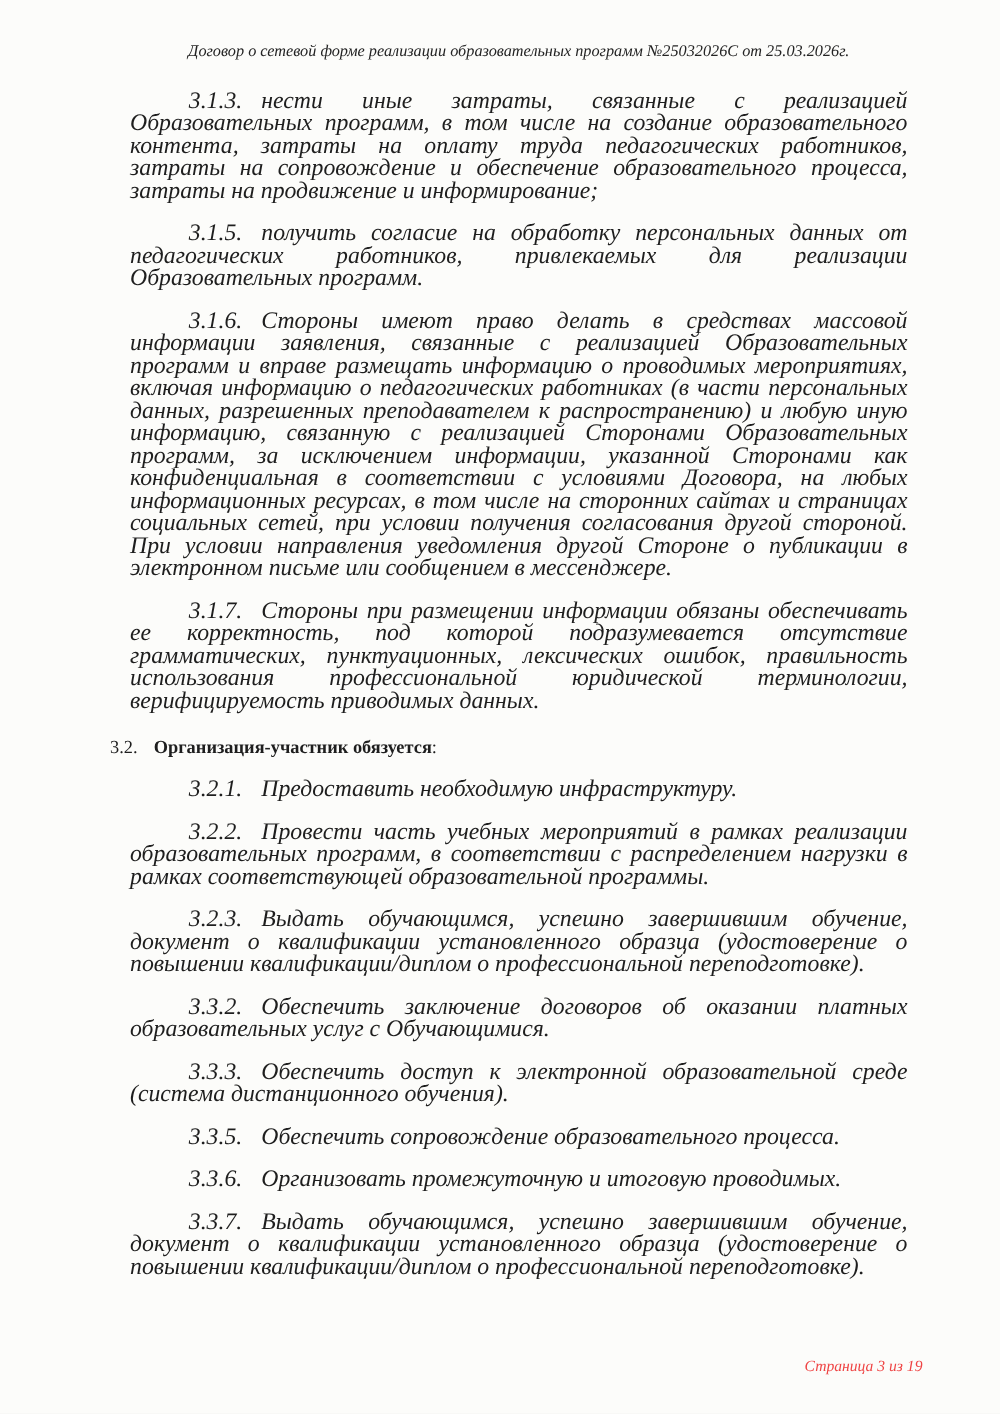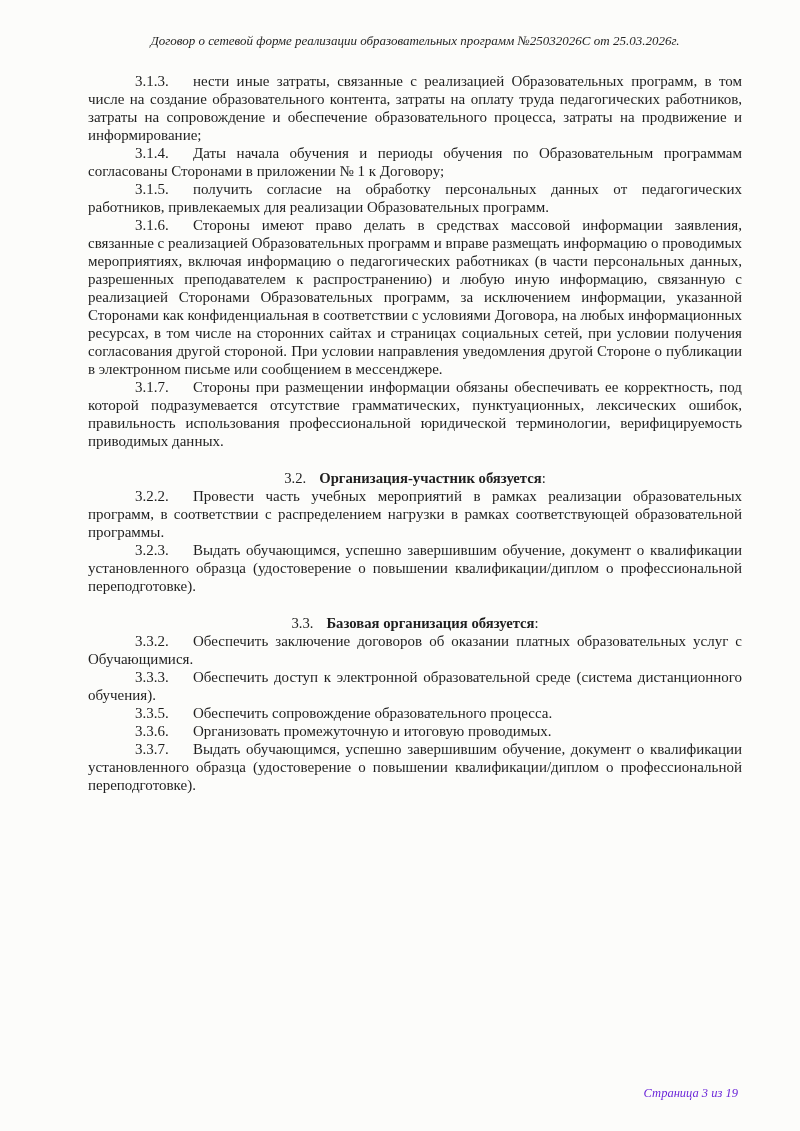--- a/index.html
+++ b/index.html
@@ -21,37 +21,37 @@
   }
   .doc-header {
     margin: 0 0 23px 0;
     text-align: center;
     font-style: italic;
     font-size: 13px;
     line-height: 16px;
     color: #242424;
   }
   .para {
-    margin: 0;
+    margin: 16px;
     text-align: justify;
     text-indent: 47px;
-    font-size: 15px;
+    font-size: 19px;
     line-height: 18px;
+    font-style: italic;
   }
   .para .num {
     display: inline-block;
     min-width: 58px;
     text-indent: 0;
   }
   .para .num:empty {
     display: none;
   }
   .section-heading {
     margin: 19px 0 0 0;
-    text-align: center;
     font-size: 14.7px;
     line-height: 18px;
     text-indent: 0;
   }
   .section-heading .hnum {
     font-weight: normal;
     margin-right: 13px;
   }
   .section-heading .htitle {
     font-weight: bold;
@@ -59,52 +59,51 @@
   .section-heading .hsuffix {
     font-weight: normal;
   }
   .doc-footer {
     position: absolute;
     right: 62px;
     bottom: 30px;
     font-style: italic;
     font-size: 12.5px;
     line-height: 15px;
-    color: #6d28d9;
+    color: #ef4444;
   }
 </style>
 </head>
 <body>
 
 <div class="page">
 
   <p class="doc-header">Договор о сетевой форме реализации образовательных программ №25032026С от 25.03.2026г.</p>
 
   <p class="para"><span class="num">3.1.3.</span><span class="txt">нести иные затраты, связанные с реализацией Образовательных программ, в том числе на создание образовательного контента, затраты на оплату труда педагогических работников, затраты на сопровождение и обеспечение образовательного процесса, затраты на продвижение и информирование;</span></p>
 
-  <p class="para"><span class="num">3.1.4.</span><span class="txt">Даты начала обучения и периоды обучения по Образовательным программам согласованы Сторонами в приложении № 1 к Договору;</span></p>
 
   <p class="para"><span class="num">3.1.5.</span><span class="txt">получить согласие на обработку персональных данных от педагогических работников, привлекаемых для реализации Образовательных программ.</span></p>
 
   <p class="para"><span class="num">3.1.6.</span><span class="txt">Стороны имеют право делать в средствах массовой информации заявления, связанные с реализацией Образовательных программ и вправе размещать информацию о проводимых мероприятиях, включая информацию о педагогических работниках (в части персональных данных, разрешенных преподавателем к распространению) и любую иную информацию, связанную с реализацией Сторонами Образовательных программ, за исключением информации, указанной Сторонами как конфиденциальная в соответствии с условиями Договора, на любых информационных ресурсах, в том числе на сторонних сайтах и страницах социальных сетей, при условии получения согласования другой стороной. При условии направления уведомления другой Стороне о публикации в электронном письме или сообщением в мессенджере.</span></p>
 
   <p class="para"><span class="num">3.1.7.</span><span class="txt">Стороны при размещении информации обязаны обеспечивать ее корректность, под которой подразумевается отсутствие грамматических, пунктуационных, лексических ошибок, правильность использования профессиональной юридической терминологии, верифицируемость приводимых данных.</span></p>
 
   <p class="section-heading"><span class="hnum">3.2.</span><span class="htitle">Организация-участник обязуется</span><span class="hsuffix">:</span></p>
 
+  <p class="para"><span class="num">3.2.1.</span><span class="txt">Предоставить необходимую инфраструктуру.</span></p>
 
   <p class="para"><span class="num">3.2.2.</span><span class="txt">Провести часть учебных мероприятий в рамках реализации образовательных программ, в соответствии с распределением нагрузки в рамках соответствующей образовательной программы.</span></p>
 
   <p class="para"><span class="num">3.2.3.</span><span class="txt">Выдать обучающимся, успешно завершившим обучение, документ о квалификации установленного образца (удостоверение о повышении квалификации/диплом о профессиональной переподготовке).</span></p>
 
 
 
 
 
-  <p class="section-heading"><span class="hnum">3.3.</span><span class="htitle">Базовая организация обязуется</span><span class="hsuffix">:</span></p>
 
 
   <p class="para"><span class="num">3.3.2.</span><span class="txt">Обеспечить заключение договоров об оказании платных образовательных услуг с Обучающимися.</span></p>
 
   <p class="para"><span class="num">3.3.3.</span><span class="txt">Обеспечить доступ к электронной образовательной среде (система дистанционного обучения).</span></p>
 
 
   <p class="para"><span class="num">3.3.5.</span><span class="txt">Обеспечить сопровождение образовательного процесса.</span></p>
 
   <p class="para"><span class="num">3.3.6.</span><span class="txt">Организовать промежуточную и итоговую проводимых.</span></p>

